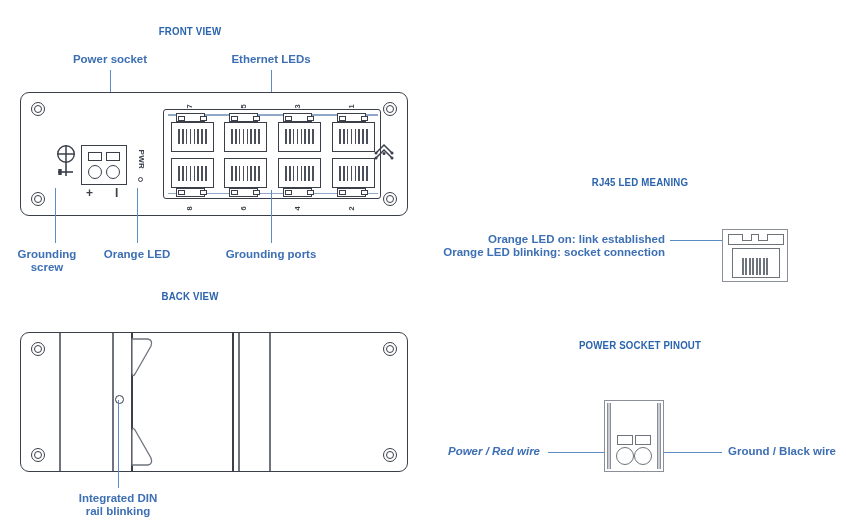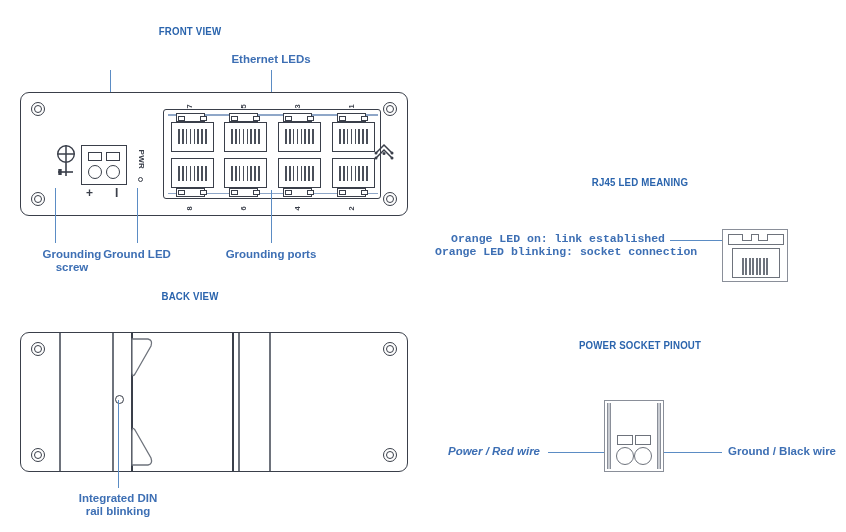--- a/index.html
+++ b/index.html
@@ -237,20 +237,21 @@
     background: #fff;
   }
 </style>
 </head>
 <body>
 
 <div id="stage">
 
   <div class="abs section-title" style="left:120px; top:25px; width:140px;">FRONT VIEW</div>
 
+  <div class="abs callout center" style="left:20px; top:53px; width:180px;">Power socket</div>
   <div class="abs leader-v" style="left:110px; top:70px; height:92px;"></div>
 
   <div class="abs callout center" style="left:190px; top:53px; width:162px;">Ethernet LEDs</div>
   <div class="abs leader-v" style="left:271px; top:70px; height:48px;"></div>
 
   <div class="abs chassis" style="left:20px; top:92px; width:388px; height:124px;">
 
     <div class="abs screw sz14" style="left:10px; top:9px;"></div>
     <div class="abs screw sz14" style="right:10px; top:9px;"></div>
     <div class="abs screw sz14" style="left:10px; bottom:9px;"></div>
@@ -441,27 +442,27 @@
             <circle cx="19" cy="12" r="1.5"></circle>
           <circle cx="3" cy="17" r="1.5"></circle>
             <circle cx="19" cy="17" r="1.5"></circle>
           <circle cx="11" cy="12.5" r="1.5"></circle>
         </g>
       </svg>
     </div>
   </div>
 
   <div class="abs leader-v" style="left:55px; top:188px; height:55px;"></div>
-  <div class="abs callout center" style="left:27px; top:248px; width:90px;">
+  <div class="abs callout center" style="left:2px; top:248px; width:90px;">
     <div>Grounding</div>
     <div>screw</div>
   </div>
 
   <div class="abs leader-v" style="left:137px; top:188px; height:55px;"></div>
-  <div class="abs callout center" style="left:92px; top:248px; width:90px;">Ground LED</div>
+  <div class="abs callout center" style="left:92px; top:248px; width:90px;">Orange LED</div>
 
   <div class="abs leader-v" style="left:271px; top:190px; height:53px;"></div>
   <div class="abs callout center" style="left:206px; top:248px; width:130px;">Grounding ports</div>
 
   <div class="abs section-title" style="left:120px; top:290px; width:140px;">BACK VIEW</div>
 
   <div class="abs chassis" style="left:20px; top:332px; width:388px; height:140px;">
 
     <div class="abs screw sz14" style="left:10px; top:9px;"></div>
     <div class="abs screw sz14" style="right:10px; top:9px;"></div>
@@ -490,21 +491,21 @@
   </div>
 
   <div class="abs leader-v" style="left:118px; top:400px; height:88px;"></div>
   <div class="abs callout center" style="left:58px; top:492px; width:120px;">
     <div>Integrated DIN</div>
     <div>rail blinking</div>
   </div>
 
   <div class="abs section-title" style="left:560px; top:176px; width:160px;">RJ45 LED MEANING</div>
 
-  <div class="abs callout right" style="left:435px; top:233px; width:230px;font-family:Liberation Mono, monospace;">
+  <div class="abs callout right" style="left:435px; top:233px; width:230px;">
     <div>Orange LED on: link established</div>
     <div>Orange LED blinking: socket connection</div>
   </div>
 
   <div class="abs leader-h" style="left:670px; top:240px; width:52px;"></div>
 
   <div class="abs rjfig" style="left:722px; top:229px; width:66px; height:53px;">
     <div class="rjfig-top" style="left:5px; top:4px; width:56px; height:11px;"></div>
     <div class="rjfig-notch" style="left:19px; top:4px; width:10px; height:7px;"></div>
     <div class="rjfig-notch" style="right:19px; top:4px; width:10px; height:7px;"></div>

